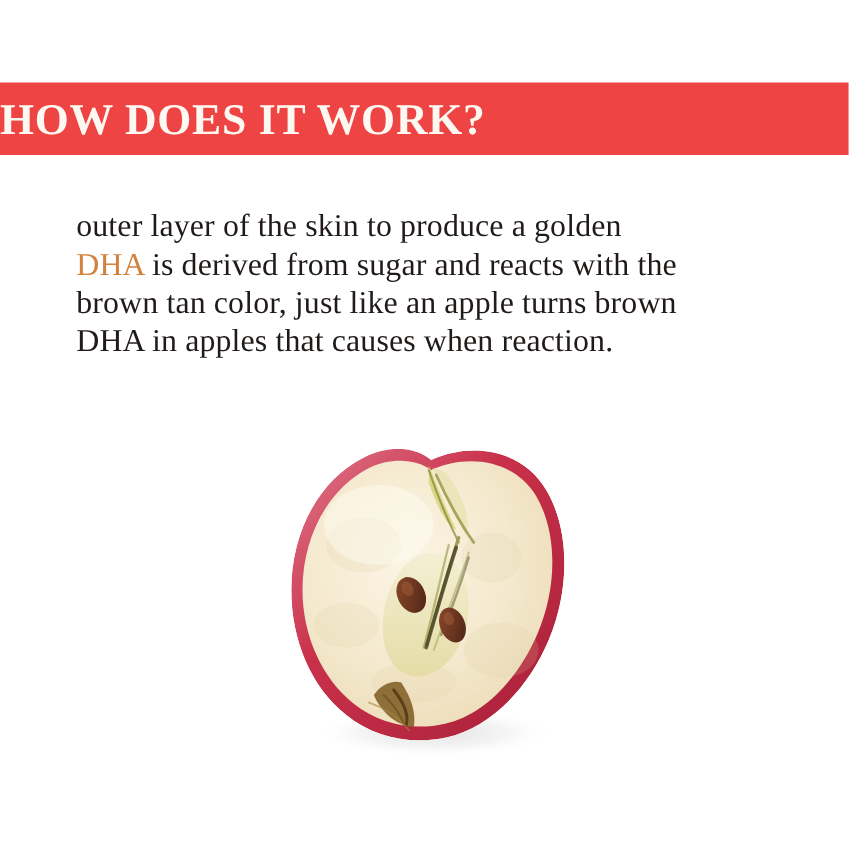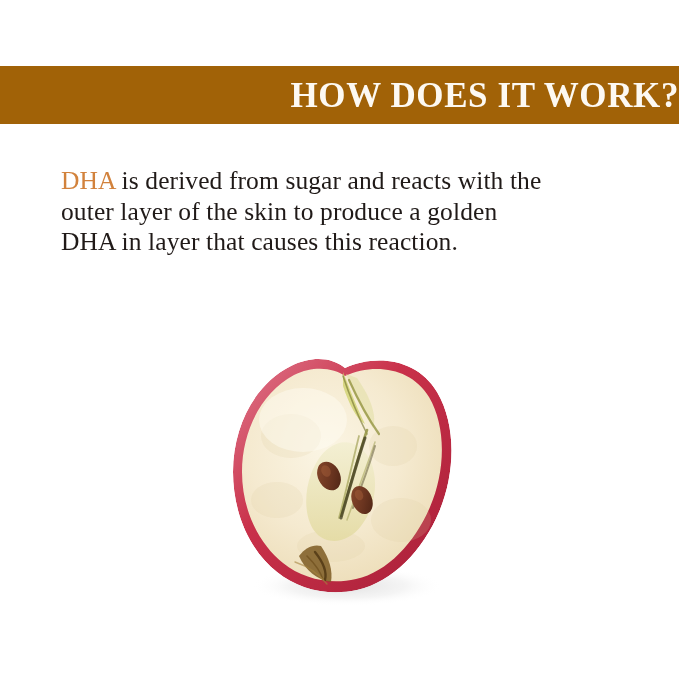--- a/index.html
+++ b/index.html
@@ -15,24 +15,24 @@
     position: relative;
   }
 
   
   .banner {
     position: absolute;
     left: 0;
     top: 66px;
     width: 679px;
     height: 58px;
-    background: #a16207;
+    background: #ef4444;
     display: flex;
     align-items: center;
-    justify-content: flex-end;
+    justify-content: flex-start;
   }
   .banner-title {
     color: #fdf9f2;
     font-family: "Liberation Serif", "DejaVu Serif", serif;
     font-weight: 700;
     font-size: 35px;
     letter-spacing: 0.6px;
     line-height: 1;
     white-space: nowrap;
   }
@@ -66,27 +66,30 @@
 </style>
 </head>
 <body>
 
 <div class="banner">
   <div class="banner-title">HOW DOES IT WORK?</div>
 </div>
 
 <div class="body-copy">
   <div class="paragraph-line">
+    <span>outer layer of the skin to produce a golden</span>
+  </div>
+  <div class="paragraph-line">
     <span class="kw-orange">DHA</span><span> is derived from sugar and reacts with the</span>
   </div>
   <div class="paragraph-line">
-    <span>outer layer of the skin to produce a golden</span>
+    <span>brown tan color, just like an apple turns brown</span>
   </div>
   <div class="paragraph-line">
-    <span>DHA in layer that causes this reaction.</span>
+    <span>DHA in apples that causes when reaction.</span>
   </div>
 </div>
 
 <div class="apple-figure">
   <svg viewBox="0 0 240 258" xmlns="http://www.w3.org/2000/svg" aria-hidden="true">
     <defs>
       <radialGradient id="fleshGrad" cx="42%" cy="38%" r="70%">
         <stop offset="0%" stop-color="#fbf5e4"></stop>
         <stop offset="55%" stop-color="#f5ead0"></stop>
         <stop offset="100%" stop-color="#ecdcb6"></stop>

